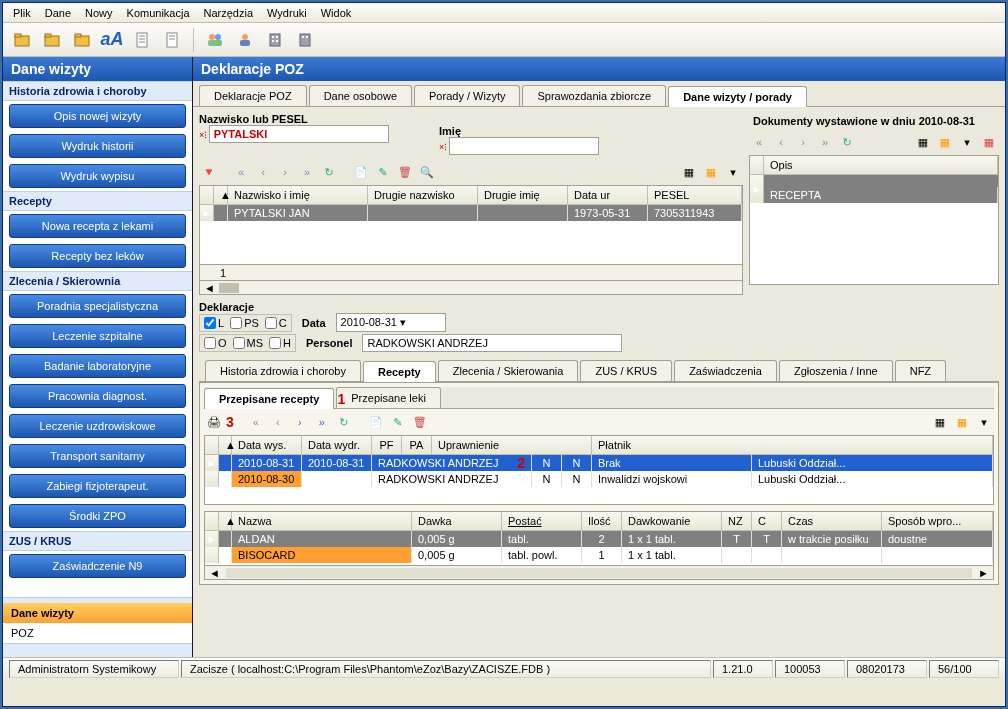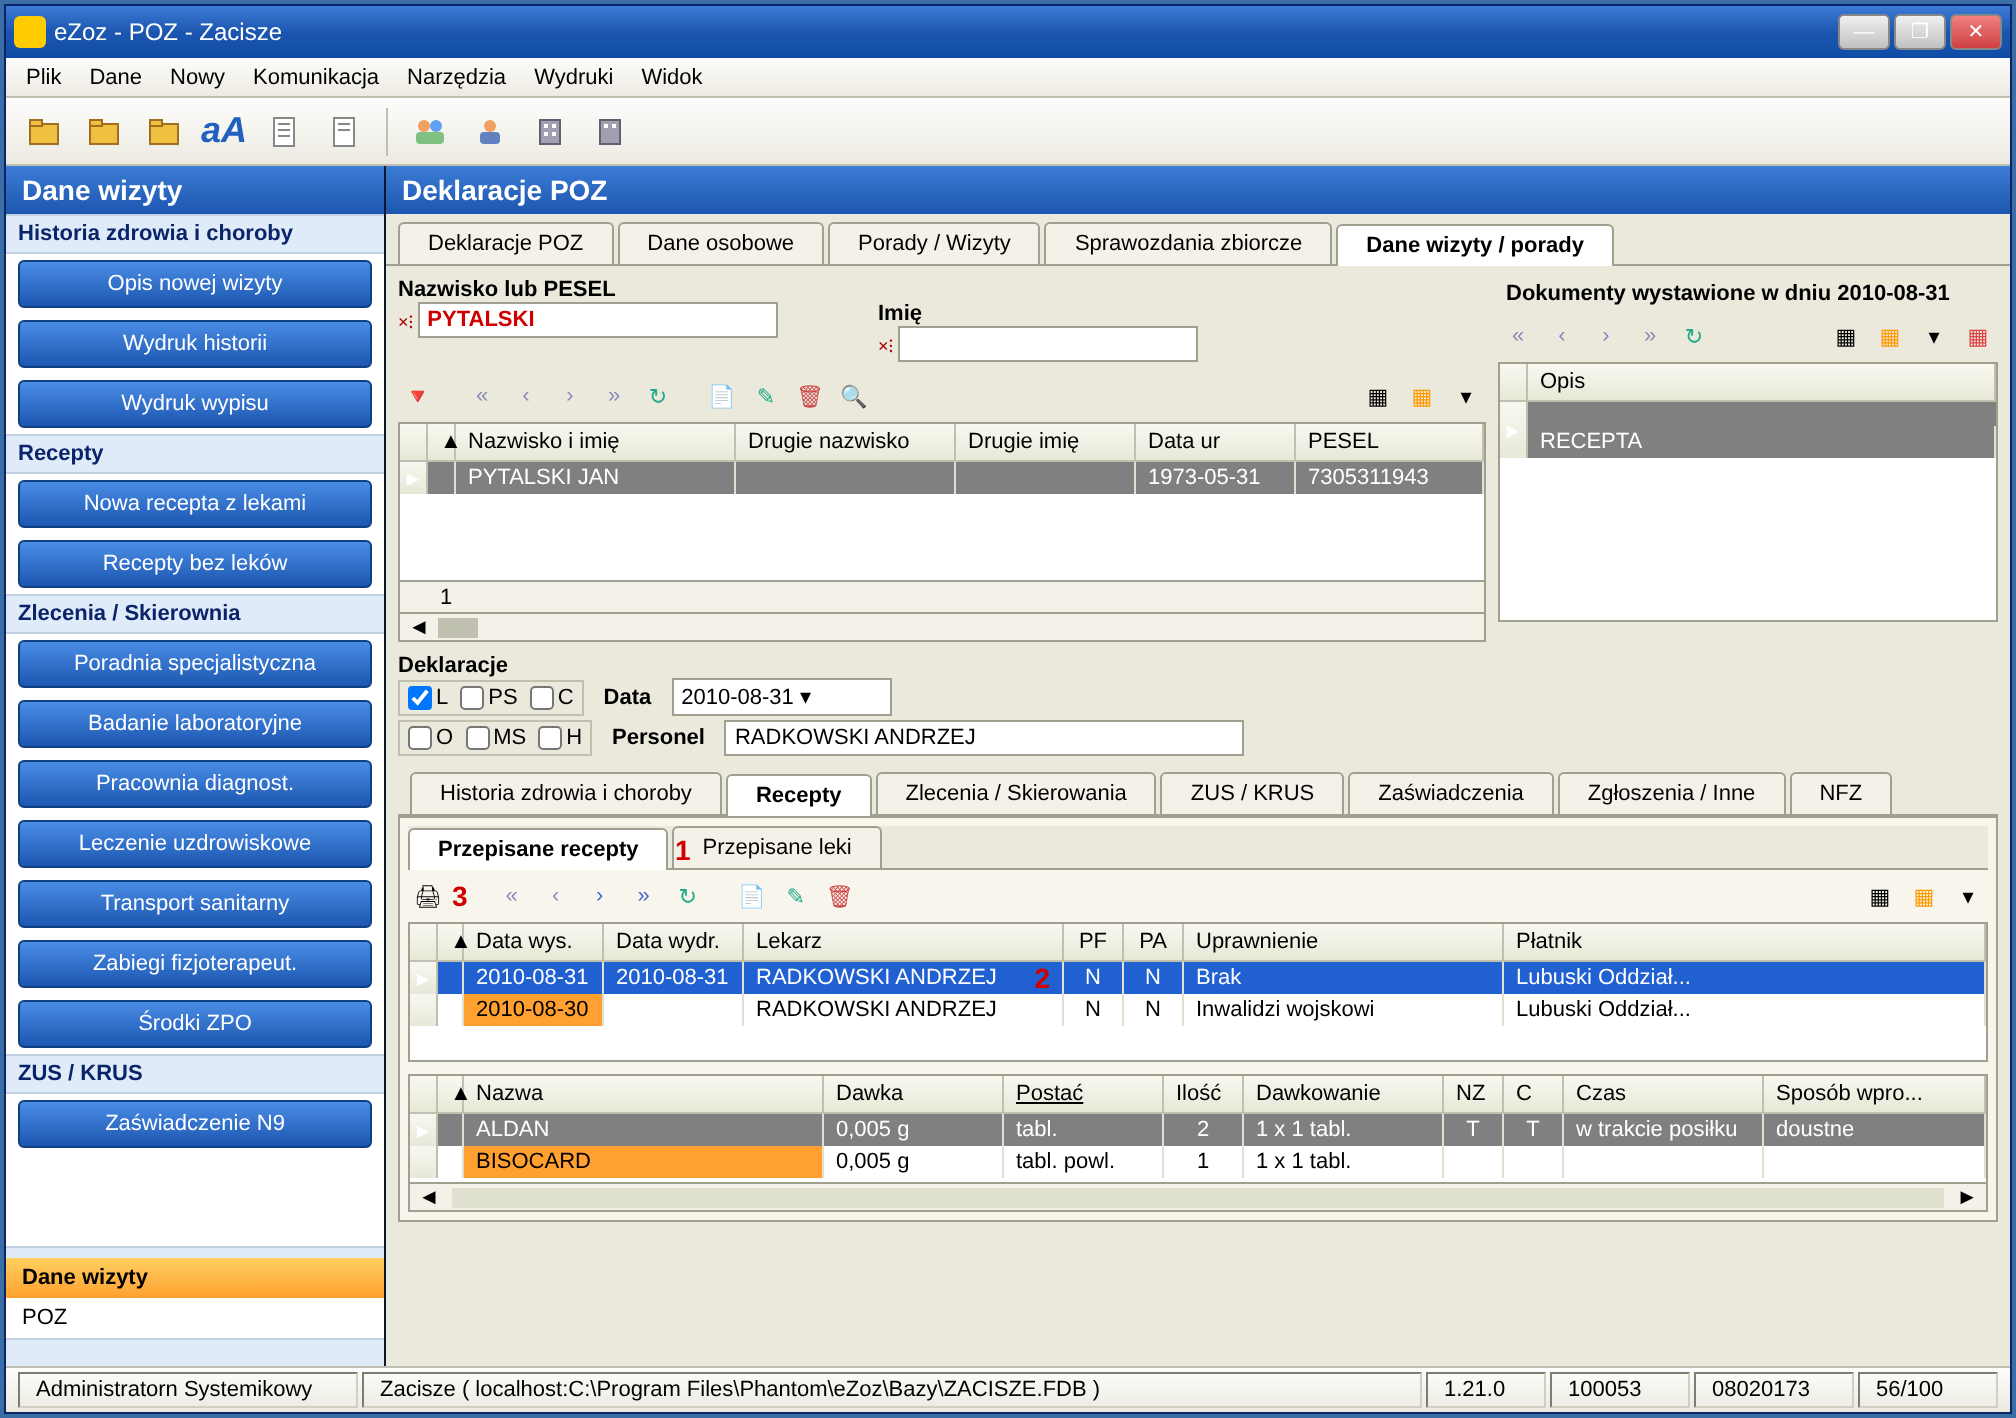--- a/index.html
+++ b/index.html
@@ -60,29 +60,20 @@
 
 .annotation { position: absolute; color: #d00000; font-weight: bold; font-size: 14px; pointer-events: none; }
 .doc-panel-title { font-weight: bold; padding: 2px 4px; }
 
 svg { width: 16px; height: 16px; }
 </style>
 </head>
 <body>
 
 <div class="window">
-  <div class="titlebar">
-    <div class="icon"></div>
-    <div class="title">eZoz - POZ - Zacisze</div>
-    <div class="wbtns">
-      <div class="wbtn">—</div>
-      <div class="wbtn">❐</div>
-      <div class="wbtn close">✕</div>
-    </div>
-  </div>
 
   <div class="menubar">
     <span>Plik</span>
     <span>Dane</span>
     <span>Nowy</span>
     <span>Komunikacja</span>
     <span>Narzędzia</span>
     <span>Wydruki</span>
     <span>Widok</span>
   </div>
@@ -162,20 +153,21 @@
       <div class="nav-btn">Opis nowej wizyty</div>
       <div class="nav-btn">Wydruk historii</div>
       <div class="nav-btn">Wydruk wypisu</div>
 
       <div class="section-header">Recepty</div>
       <div class="nav-btn">Nowa recepta z lekami</div>
       <div class="nav-btn">Recepty bez leków</div>
 
       <div class="section-header">Zlecenia / Skierownia</div>
       <div class="nav-btn">Poradnia specjalistyczna</div>
+      <div class="nav-btn">Leczenie szpitalne</div>
       <div class="nav-btn">Badanie laboratoryjne</div>
       <div class="nav-btn">Pracownia diagnost.</div>
       <div class="nav-btn">Leczenie uzdrowiskowe</div>
       <div class="nav-btn">Transport sanitarny</div>
       <div class="nav-btn">Zabiegi fizjoterapeut.</div>
       <div class="nav-btn">Środki ZPO</div>
 
       <div class="section-header">ZUS / KRUS</div>
       <div class="nav-btn">Zaświadczenie N9</div>
 
@@ -372,21 +364,20 @@
           <div class="mbtn" style="color:#f90;">▦</div>
           <div class="mbtn">▾</div>
         </div>
 
         <div class="grid" style="height:70px; position:relative;">
           <div class="grid-header">
             <div class="row-indicator"></div>
             <div class="gh" style="width:10px;">▲</div>
             <div class="gh" style="width:70px;">Data wys.</div>
             <div class="gh" style="width:70px;">Data wydr.</div>
-            <div class="gh" style="width:160px;">Lekarz</div>
             <div class="gh" style="width:30px; text-align:center;">PF</div>
             <div class="gh" style="width:30px; text-align:center;">PA</div>
             <div class="gh" style="width:160px;">Uprawnienie</div>
             <div class="gh" style="flex:1;">Płatnik</div>
           </div>
           <div class="grid-row blue">
             <div class="row-indicator">▶</div>
             <div class="gc" style="width:10px;"></div>
             <div class="gc" style="width:70px;">2010-08-31</div>
             <div class="gc" style="width:70px;">2010-08-31</div>

